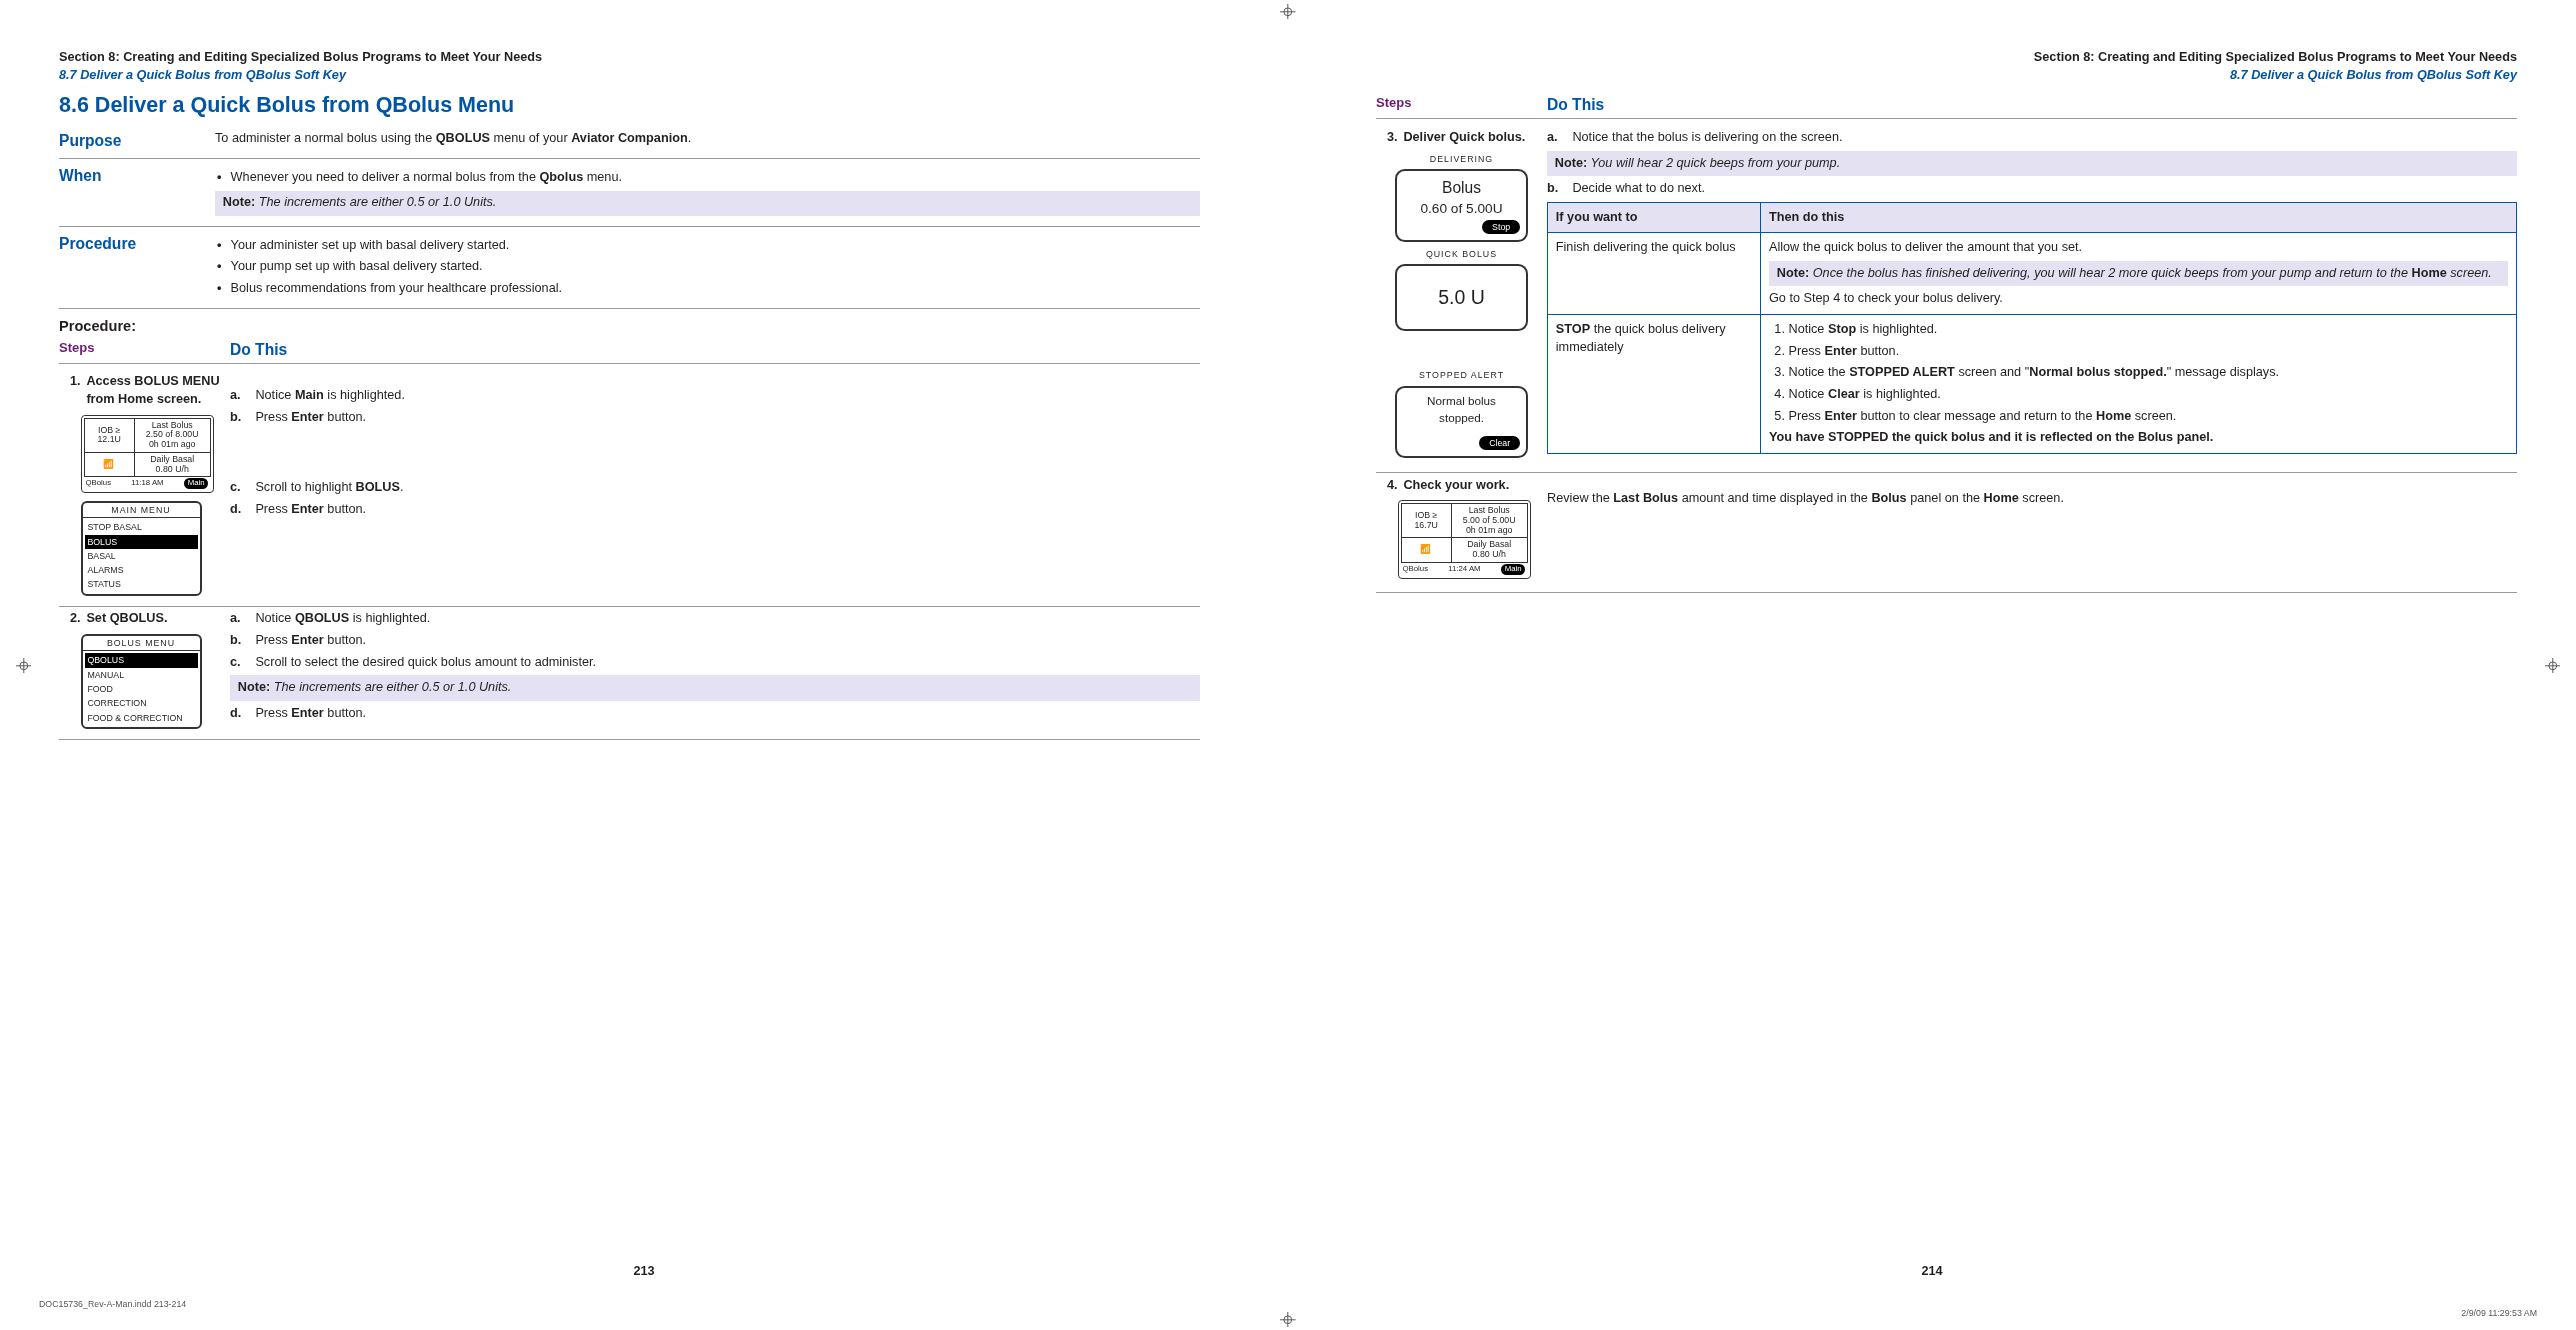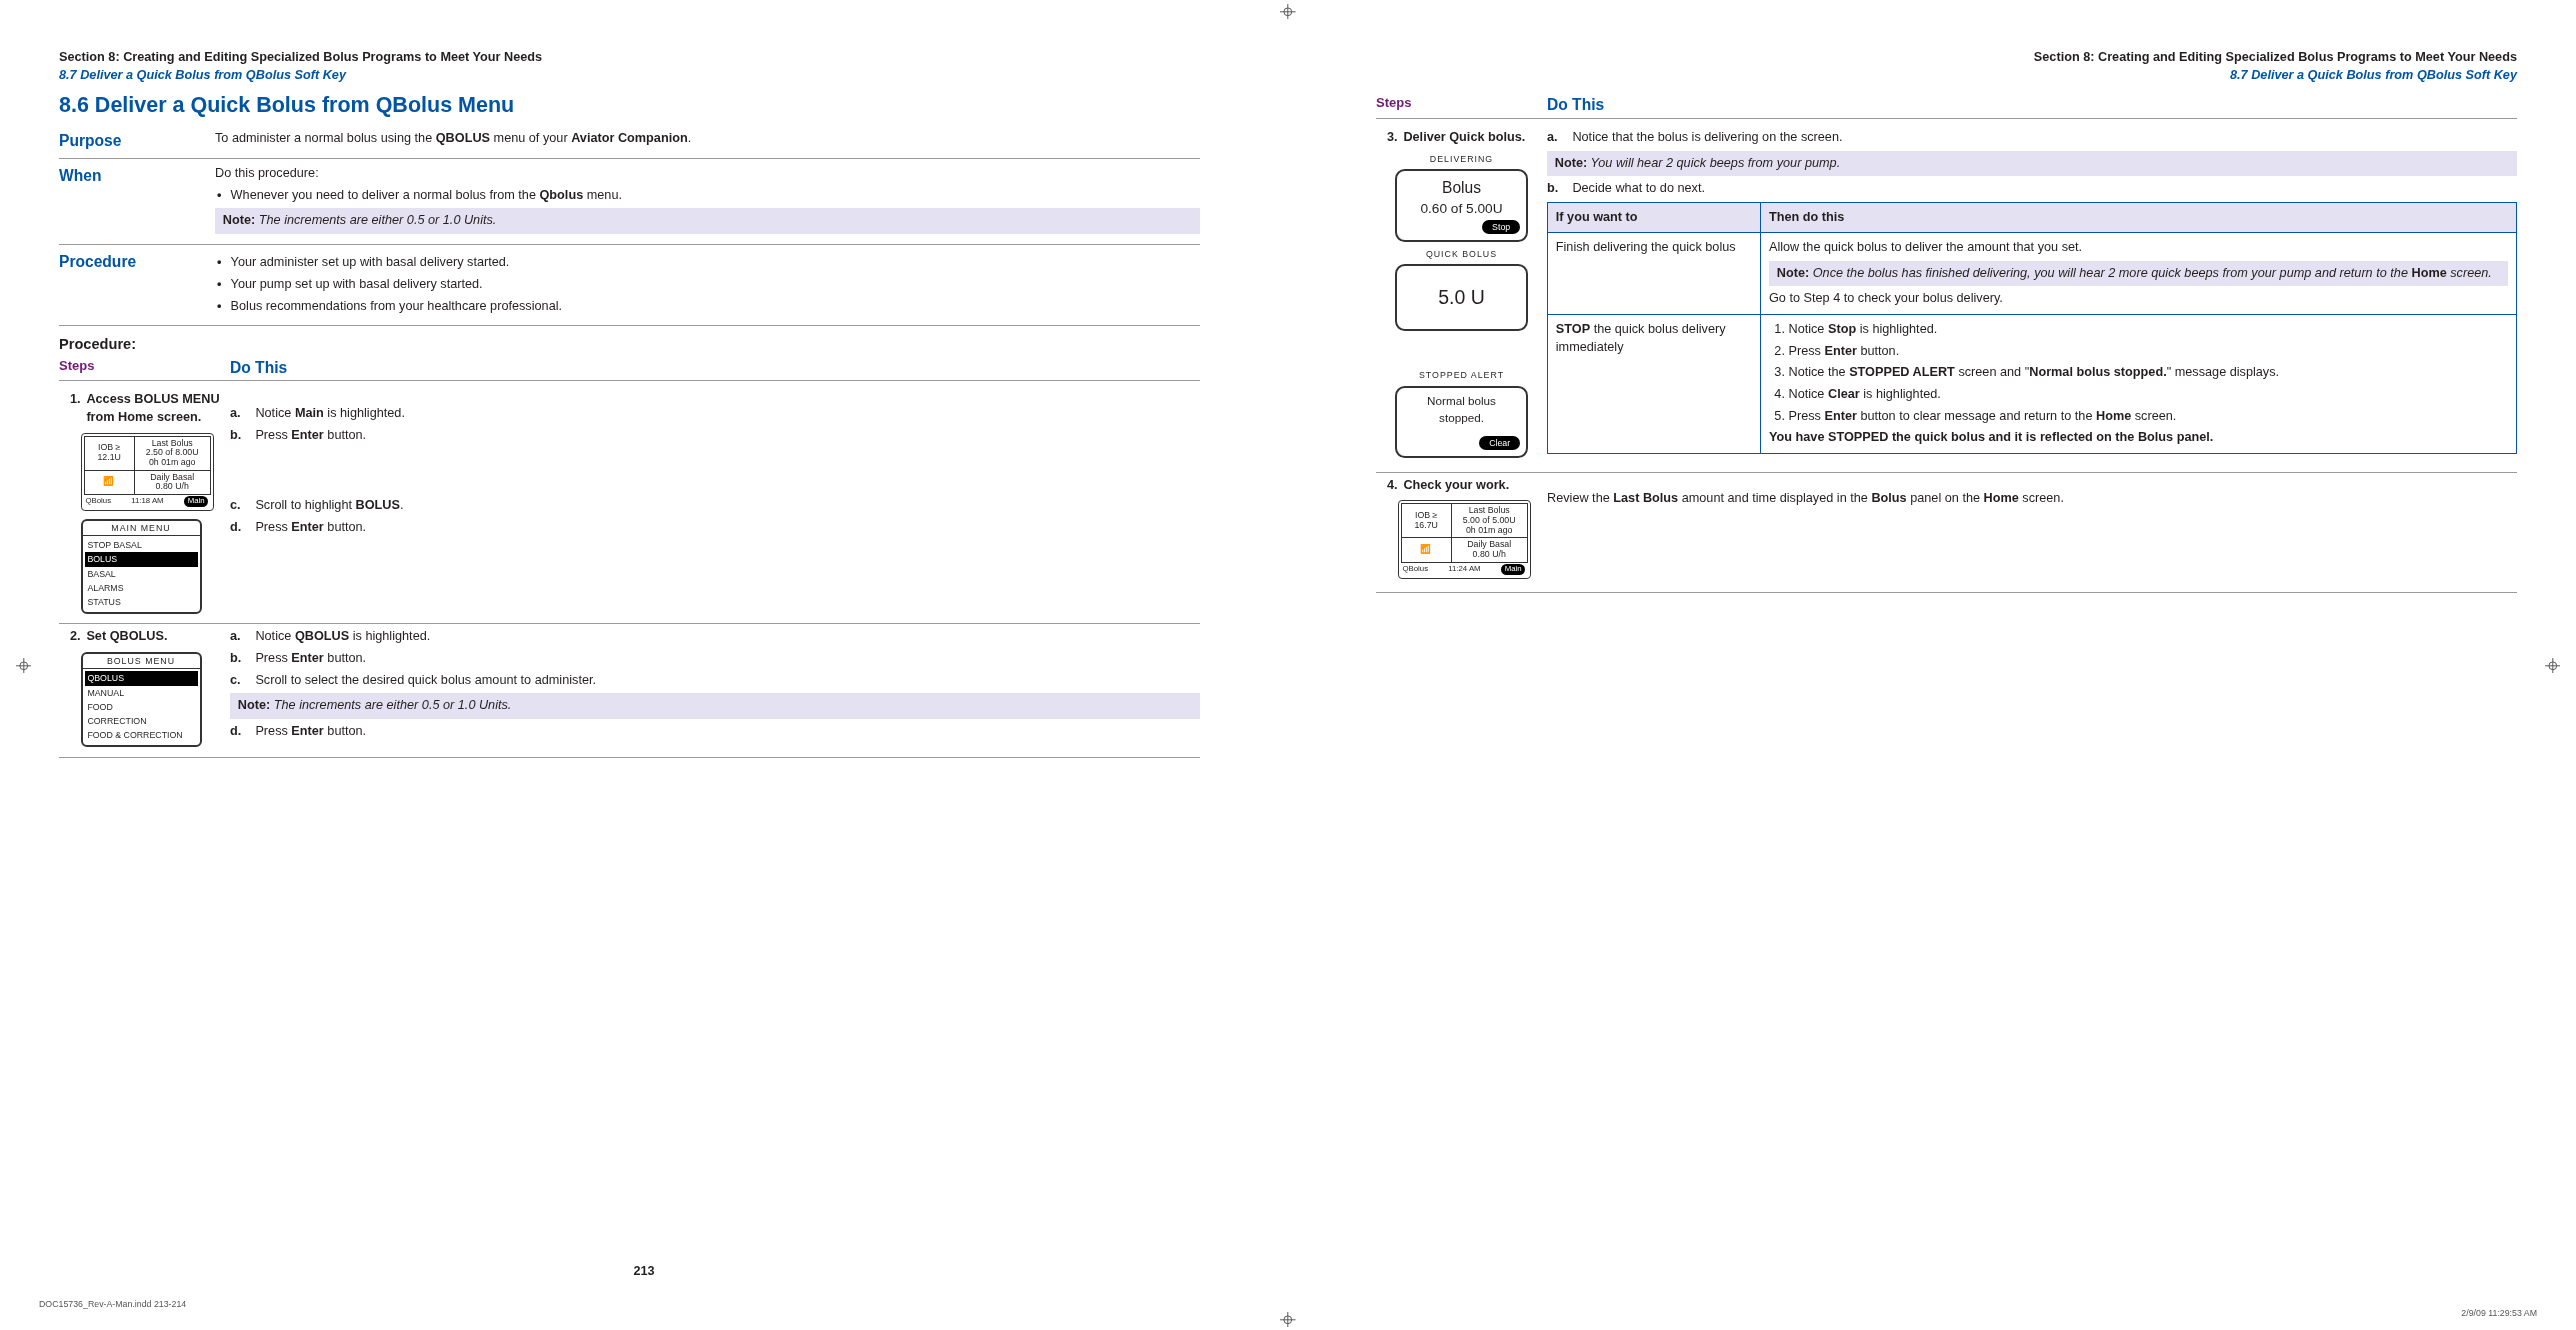--- a/index.html
+++ b/index.html
@@ -127,21 +127,20 @@
     <div class="row">
       <div class="label-col">Purpose</div>
       <div class="content-col">
         <span>To administer a normal bolus using the </span><b>QBOLUS</b><span> menu of your </span><b>Aviator Companion</b><span>.</span>
       </div>
     </div>
 
     <div class="row">
       <div class="label-col">When</div>
       <div class="content-col">
-        <div>Do this procedure:</div>
         <ul class="bullets">
           <li><span>Whenever you need to deliver a normal bolus from the </span><b>Qbolus</b><span> menu.</span></li>
         </ul>
         <div class="note"><span class="note-lbl">Note:</span><span> The increments are either 0.5 or 1.0 Units.</span></div>
       </div>
     </div>
 
     <div class="row">
       <div class="label-col">Procedure</div>
       <div class="content-col">
@@ -370,18 +369,19 @@
         </div>
       </div>
       <div class="step-right">
         <div style="height:13.7px;"></div>
         <div>
           <span>Review the </span><b>Last Bolus</b><span> amount and time displayed in the </span><b>Bolus</b><span> panel on the </span><b>Home</b><span> screen.</span>
         </div>
       </div>
     </div>
 
+    <div class="pagenum">214</div>
   </div>
 
   <div class="footer-l">DOC15736_Rev-A-Man.indd   213-214</div>
   <div class="footer-r">2/9/09   11:29:53 AM</div>
 </div>
 
 
 </body></html>

